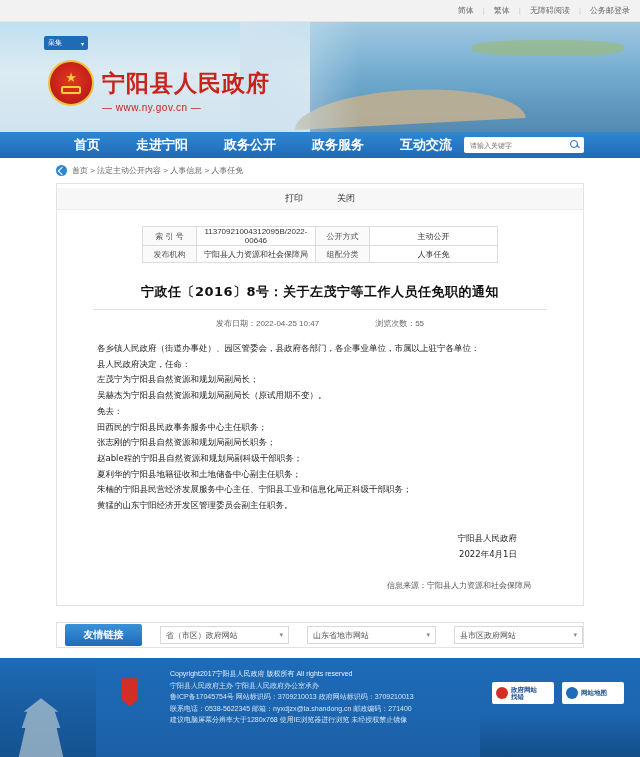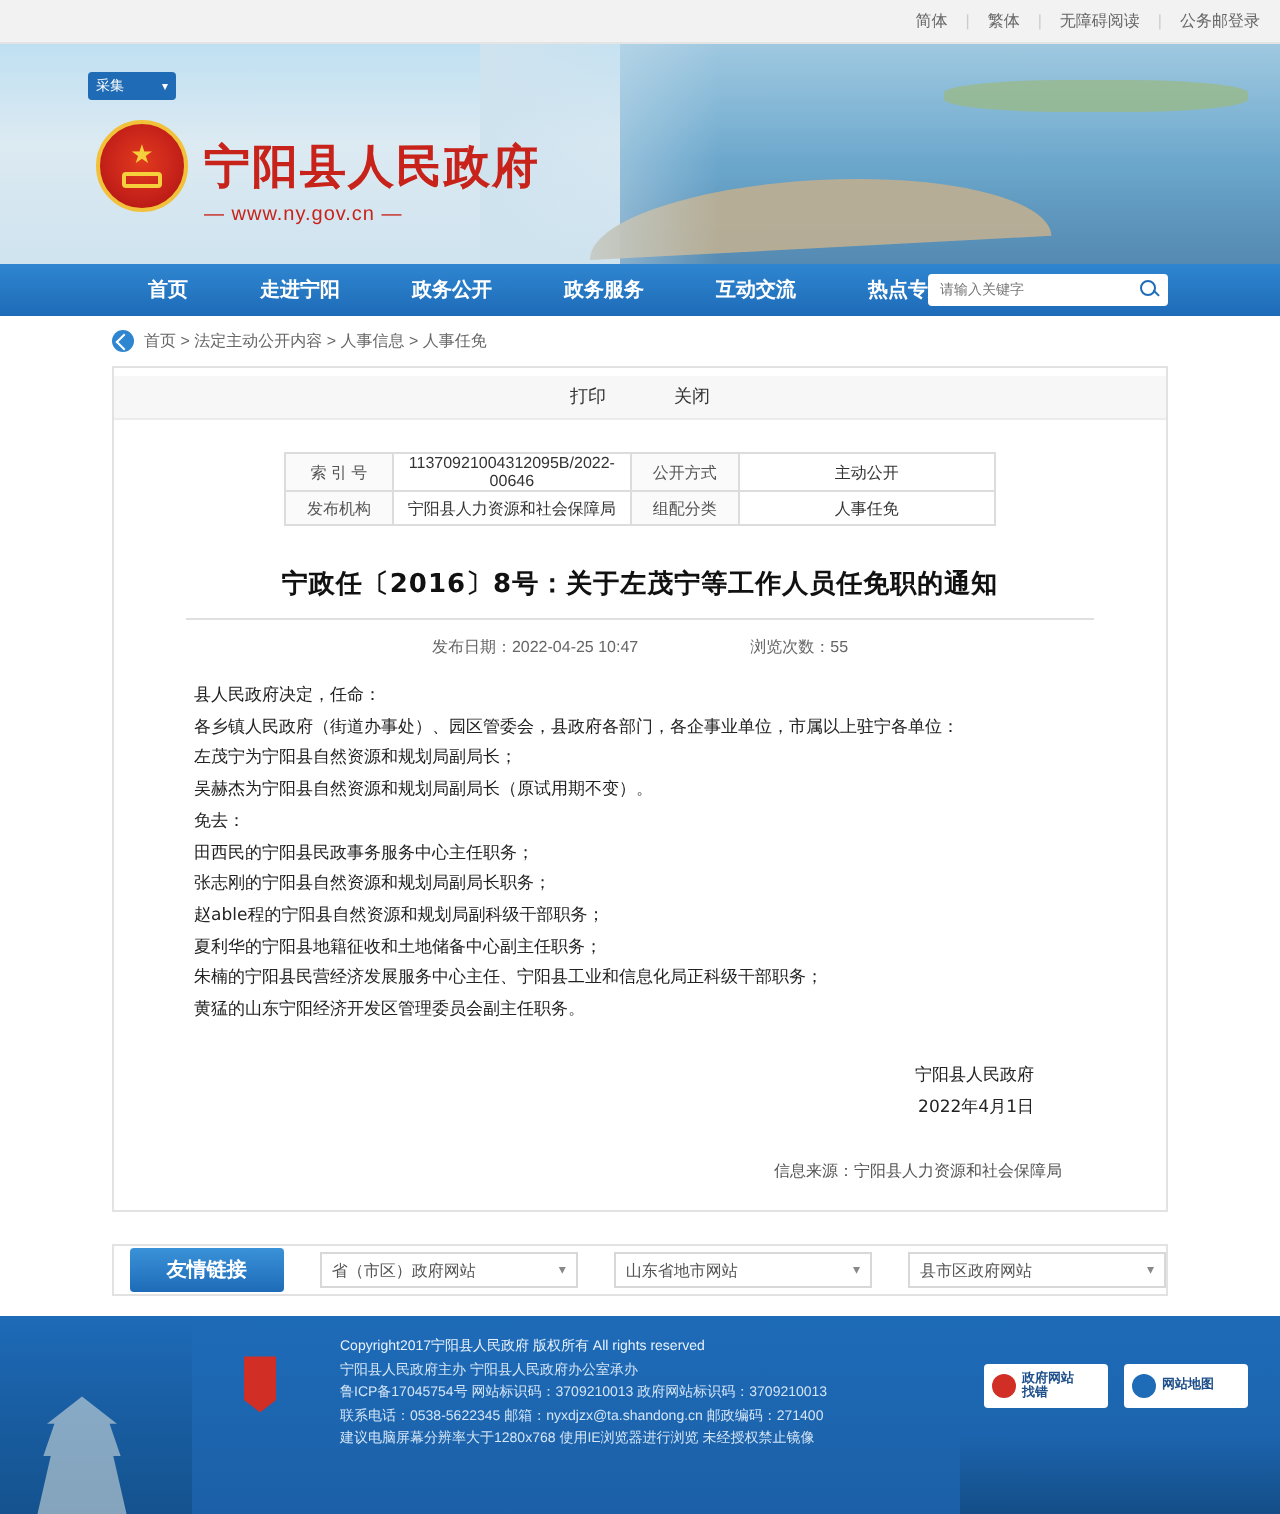--- a/index.html
+++ b/index.html
@@ -131,21 +131,21 @@
   .nav {
     height: 26px;
     background: linear-gradient(to bottom, #2f86d0 0%, #1e6bb8 100%);
     display: flex;
     align-items: center;
     padding-left: 56px;
     position: relative;
   }
   .nav .item {
     color: #fff;
-    font-size: 10px;
+    font-size: 13px;
     font-weight: bold;
     padding: 0 18px;
     white-space: nowrap;
   }
   .searchbox {
     position: absolute;
     right: 56px; top: 5px;
     width: 120px; height: 16px;
     background: #fff;
     border-radius: 2px;
@@ -476,22 +476,22 @@
 
     <div class="doc-title">宁政任〔2016〕8号：关于左茂宁等工作人员任免职的通知</div>
     <div class="title-rule"></div>
 
     <div class="doc-sub">
       <span>发布日期：2022-04-25 10:47</span>
       <span>浏览次数：55</span>
     </div>
 
     <div class="doc-body">
+      <p>各乡镇人民政府（街道办事处）、园区管委会，县政府各部门，各企事业单位，市属以上驻宁各单位：</p>
       <p>县人民政府决定，任命：</p>
-      <p>各乡镇人民政府（街道办事处）、园区管委会，县政府各部门，各企事业单位，市属以上驻宁各单位：</p>
       <p>左茂宁为宁阳县自然资源和规划局副局长；</p>
       <p>吴赫杰为宁阳县自然资源和规划局副局长（原试用期不变）。</p>
       <p>免去：</p>
       <p>田西民的宁阳县民政事务服务中心主任职务；</p>
       <p>张志刚的宁阳县自然资源和规划局副局长职务；</p>
       <p>赵able程的宁阳县自然资源和规划局副科级干部职务；</p>
       <p>夏利华的宁阳县地籍征收和土地储备中心副主任职务；</p>
       <p>朱楠的宁阳县民营经济发展服务中心主任、宁阳县工业和信息化局正科级干部职务；</p>
       <p>黄猛的山东宁阳经济开发区管理委员会副主任职务。</p>
     </div>

